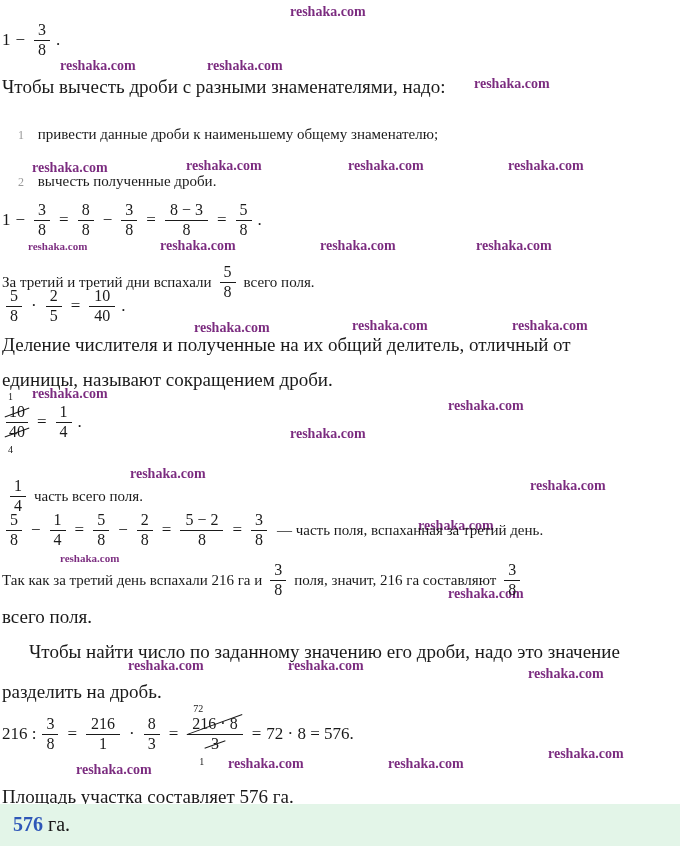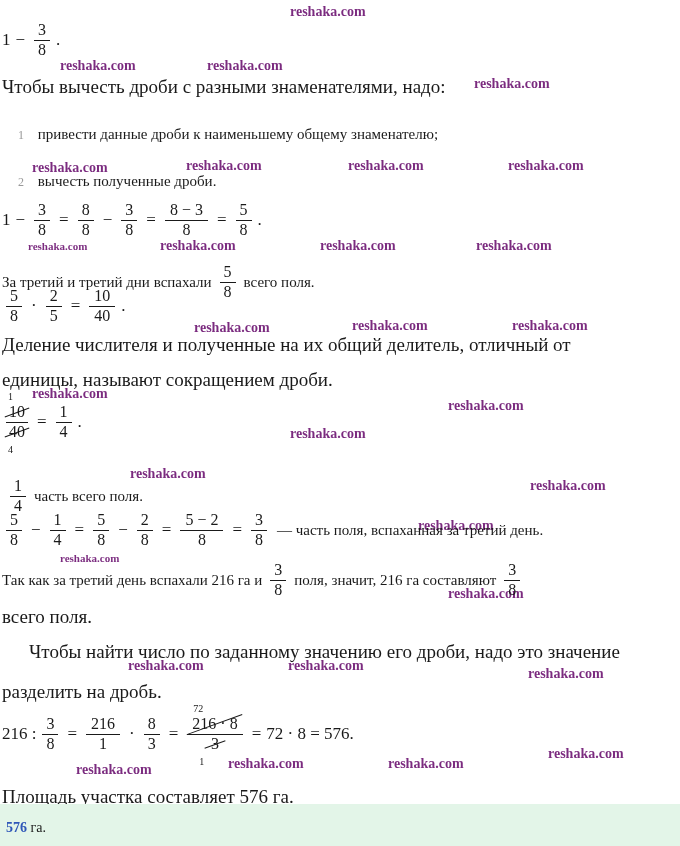--- a/index.html
+++ b/index.html
@@ -106,23 +106,23 @@
   .answer-bar {
     position: absolute;
     left: 0;
     bottom: 0;
     width: 680px;
     height: 42px;
     background: #e3f5e8;
   }
   .answer-text {
     position: absolute;
-    left: 6px;
+    left: 13px;
     bottom: 10px;
-    font-size: 14px;
+    font-size: 20px;
     text-align: center;
   }
   .answer-text .blue {
     color: #2f57b8;
     font-weight: bold;
   }
 </style>
 </head>
 <body>
 

